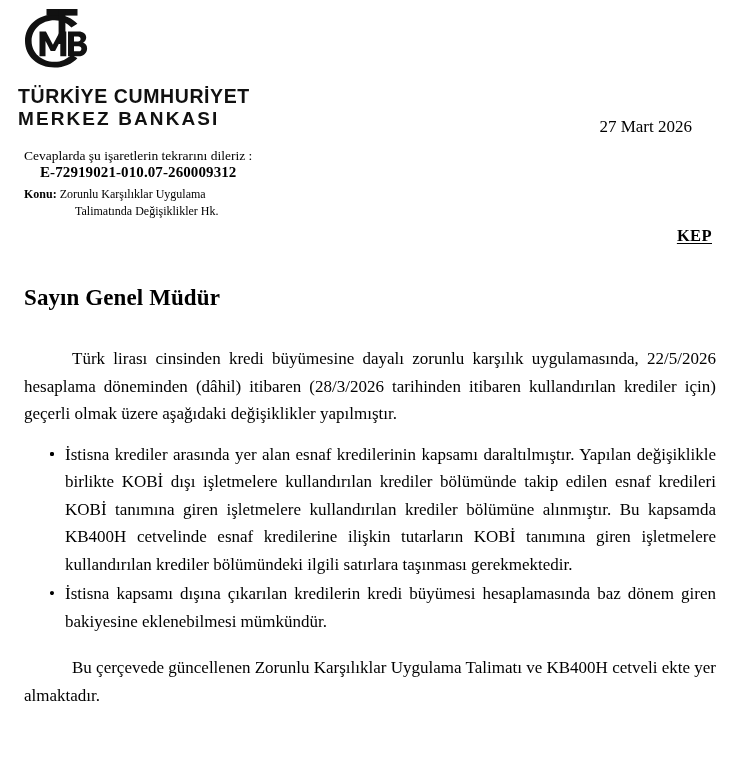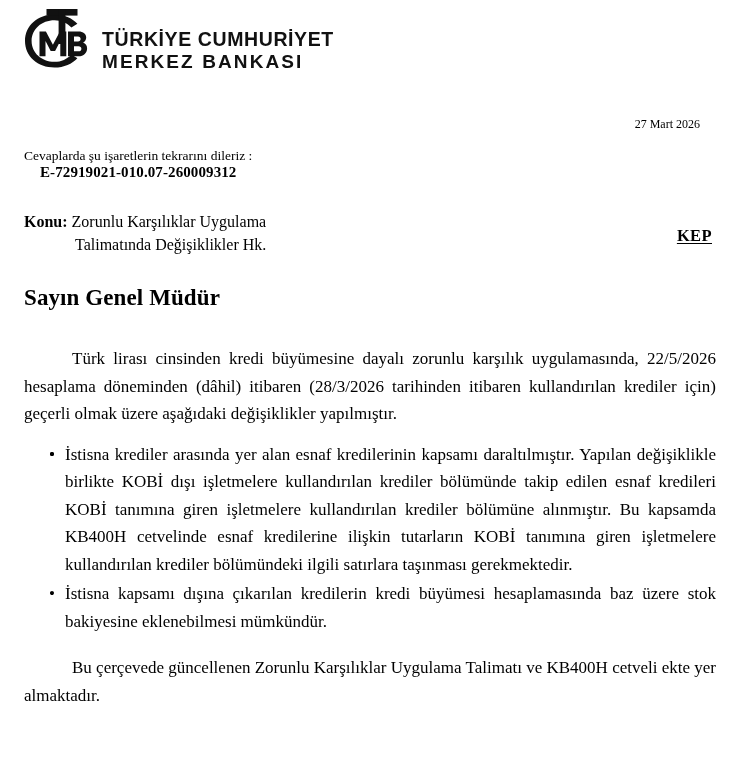--- a/index.html
+++ b/index.html
@@ -23,22 +23,23 @@
     height: 762px;
     background: #ffffff;
   }
 
   
   .letterhead {
     position: absolute;
     left: 18px;
     top: 6px;
     display: flex;
-    align-items: flex-end;
+    align-items: flex-start;
     gap: 12px;
+    flex-direction: column;
   }
   .logo-mark {
     width: 72px;
     height: 66px;
     flex: none;
     display: block;
   }
   .wordmark {
     font-family: "Liberation Sans", "DejaVu Sans", sans-serif;
     font-weight: bold;
@@ -82,34 +83,34 @@
     position: absolute;
     left: 40px;
     top: 164px;
     font-size: 15px;
     font-weight: bold;
     letter-spacing: 0.1px;
     white-space: nowrap;
   }
   .date {
     position: absolute;
-    right: 40px;
+    right: 48px;
     top: 117px;
+    font-size: 17px;
+    white-space: nowrap;
+    margin-left: 36px;
+  }
+
+  
+  .konu {
+    position: absolute;
+    left: 24px;
+    top: 186px;
+    width: 420px;
     font-size: 12px;
-    white-space: nowrap;
-    margin-left: 36px;
-  }
-
-  
-  .konu {
-    position: absolute;
-    left: 24px;
-    top: 211px;
-    width: 420px;
-    font-size: 16px;
     line-height: 1.42;
   }
   .konu-label {
     font-weight: bold;
   }
   .konu-line2 {
     display: block;
     padding-left: 51px;
     font-family: Liberation Serif, serif;
   }
@@ -255,21 +256,21 @@
     <ul class="bullets">
       <li>
         <span class="dot">•</span>
       </li>
       <li>
         <span class="dot">•</span>
         <span>İstisna krediler arasında yer alan esnaf kredilerinin kapsamı daraltılmıştır. Yapılan değişiklikle birlikte KOBİ dışı işletmelere kullandırılan krediler bölümünde takip edilen esnaf kredileri KOBİ tanımına giren işletmelere kullandırılan krediler bölümüne alınmıştır. Bu kapsamda KB400H cetvelinde esnaf kredilerine ilişkin tutarların KOBİ tanımına giren işletmelere kullandırılan krediler bölümündeki ilgili satırlara taşınması gerekmektedir.</span>
       </li>
       <li>
         <span class="dot">•</span>
-        <span>İstisna kapsamı dışına çıkarılan kredilerin kredi büyümesi hesaplamasında baz üzere stok bakiyesine eklenebilmesi mümkündür.</span>
+        <span>İstisna kapsamı dışına çıkarılan kredilerin kredi büyümesi hesaplamasında baz dönem giren bakiyesine eklenebilmesi mümkündür.</span>
       </li>
     </ul>
 
     <div class="spacer-sm"></div>
 
     <p class="para">Bu çerçevede güncellenen Zorunlu Karşılıklar Uygulama Talimatı ve KB400H cetveli ekte yer almaktadır.</p>
 
     <div class="spacer-md"></div>
 
   </div>

